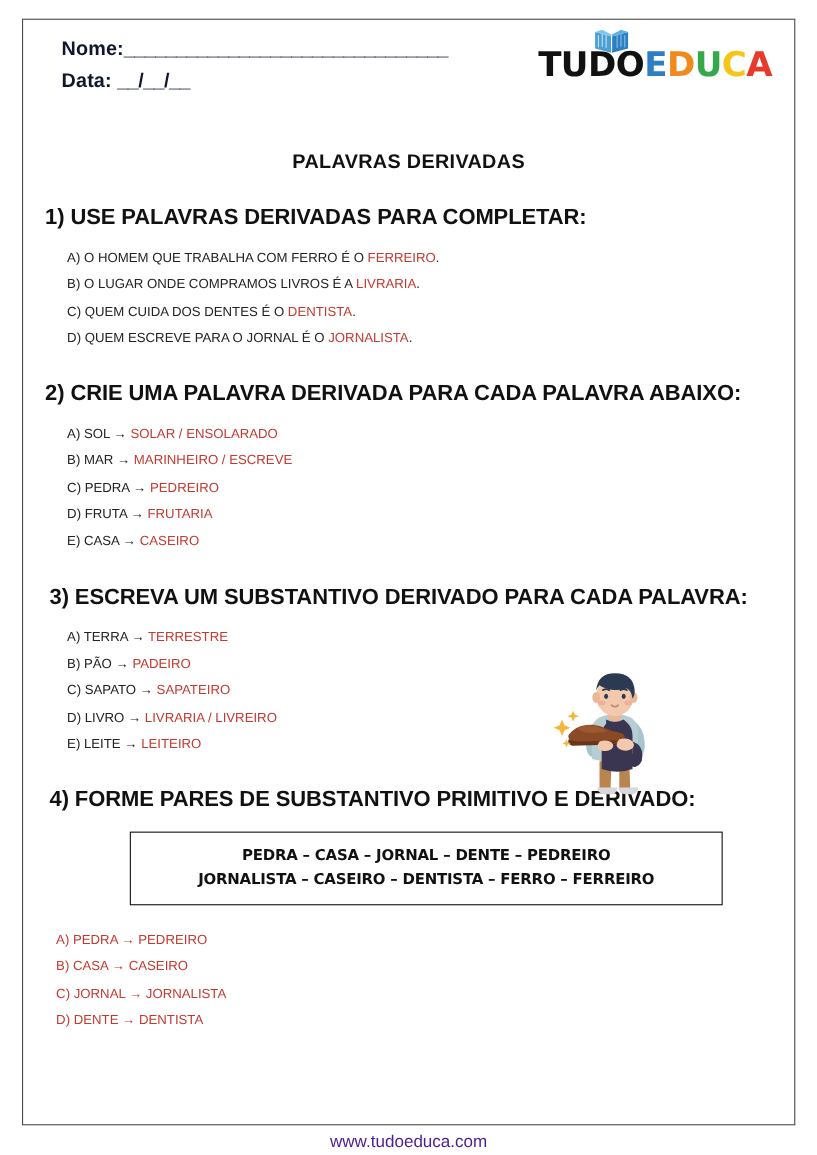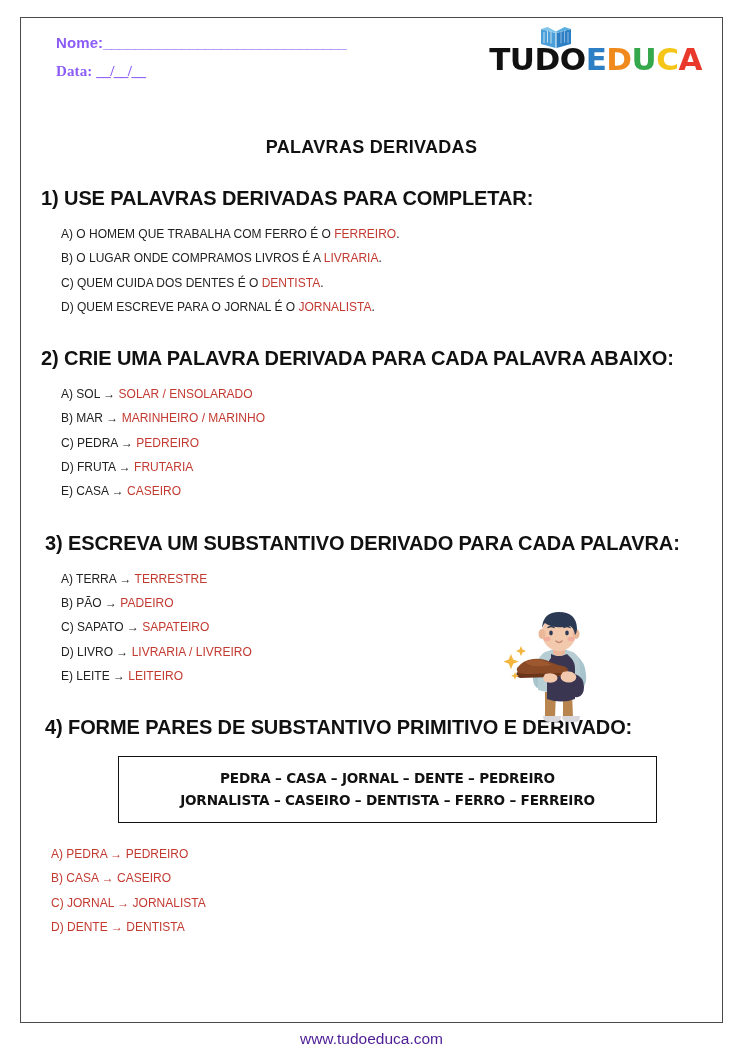--- a/index.html
+++ b/index.html
@@ -37,35 +37,34 @@
     box-sizing: border-box;
   }
 
   
   .header {
     position: relative;
     height: 74px;
   }
   .name-line, .date-line {
     font-weight: bold;
-    font-size: 15px;
+    font-size: 18px;
     letter-spacing: 0.1px;
-    color: #8b5cf6;
+    color: #0f172a;
     white-space: nowrap;
   }
   .name-line {
     position: absolute;
     left: 19px;
     top: 16px;
   }
   .date-line {
     position: absolute;
     left: 19px;
     top: 45px;
-    font-family: Liberation Serif, serif;
   }
   .blank-rule {
     letter-spacing: -0.5px;
   }
 
   
   .logo {
     position: absolute;
     right: 4px;
     top: 5px;
@@ -224,21 +223,21 @@
     <div class="items">
       <div class="item"><span>A) O HOMEM QUE TRABALHA COM FERRO É O </span><span class="ans">FERREIRO</span><span>.</span></div>
       <div class="item"><span>B) O LUGAR ONDE COMPRAMOS LIVROS É A </span><span class="ans">LIVRARIA</span><span>.</span></div>
       <div class="item"><span>C) QUEM CUIDA DOS DENTES É O </span><span class="ans">DENTISTA</span><span>.</span></div>
       <div class="item"><span>D) QUEM ESCREVE PARA O JORNAL É O </span><span class="ans">JORNALISTA</span><span>.</span></div>
     </div>
 
     <div class="qheading q2-heading">2) CRIE UMA PALAVRA DERIVADA PARA CADA PALAVRA ABAIXO:</div>
     <div class="items">
       <div class="item"><span>A) SOL → </span><span class="ans">SOLAR / ENSOLARADO</span></div>
-      <div class="item"><span>B) MAR → </span><span class="ans">MARINHEIRO / MARINHO</span></div>
+      <div class="item"><span>B) MAR → </span><span class="ans">MARINHEIRO / ESCREVE</span></div>
       <div class="item"><span>C) PEDRA → </span><span class="ans">PEDREIRO</span></div>
       <div class="item"><span>D) FRUTA → </span><span class="ans">FRUTARIA</span></div>
       <div class="item"><span>E) CASA → </span><span class="ans">CASEIRO</span></div>
     </div>
 
     <div class="qheading q3-heading">3) ESCREVA UM SUBSTANTIVO DERIVADO PARA CADA PALAVRA:</div>
     <div class="items">
       <div class="item"><span>A) TERRA → </span><span class="ans">TERRESTRE</span></div>
       <div class="item"><span>B) PÃO → </span><span class="ans">PADEIRO</span></div>
       <div class="item"><span>C) SAPATO → </span><span class="ans">SAPATEIRO</span></div>

